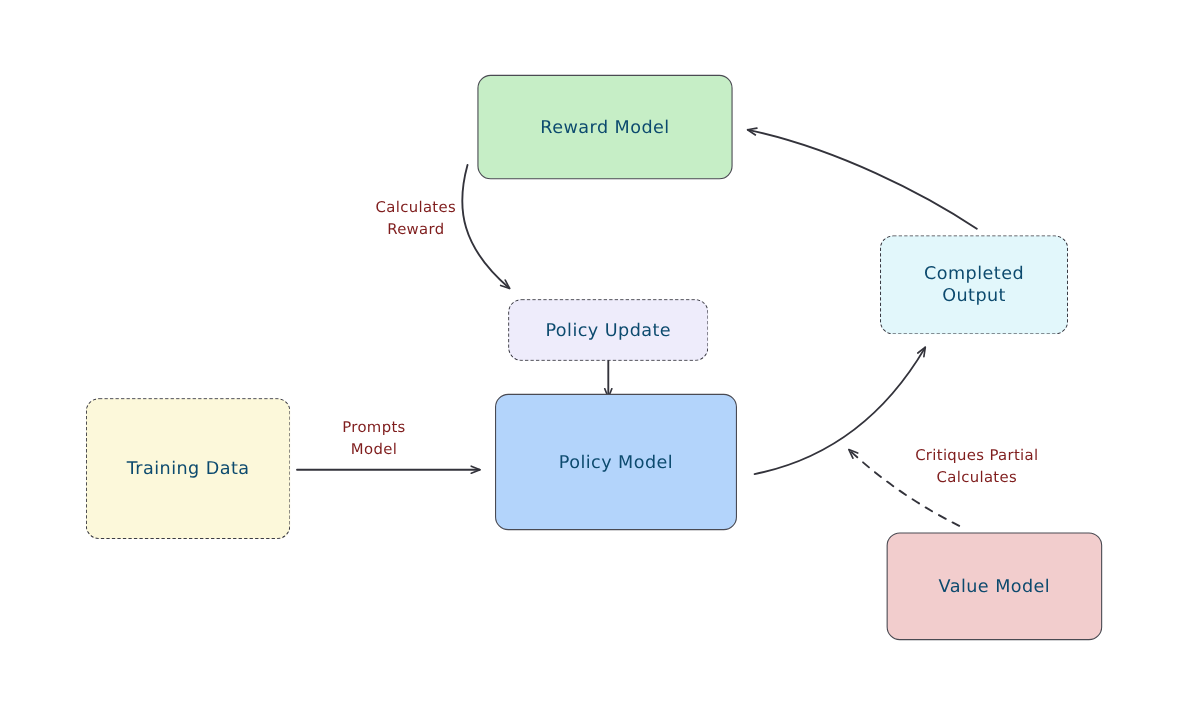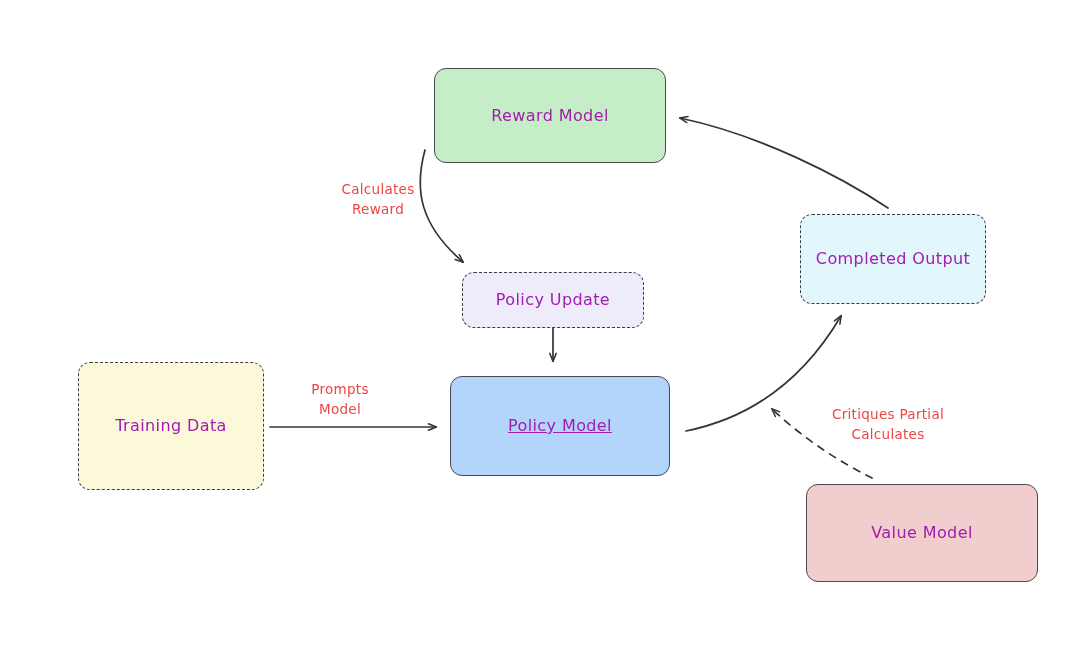--- a/index.html
+++ b/index.html
@@ -16,55 +16,55 @@
     font-family: "DejaVu Sans", sans-serif;
   }
   .node {
     position: absolute;
     box-sizing: border-box;
     display: flex;
     align-items: center;
     justify-content: center;
     text-align: center;
     border-radius: 12px;
-    color: #a21caf;
+    color: #0c4a6e;
     font-size: 16px;
     letter-spacing: 0.4px;
     line-height: 1.25;
     padding: 4px 8px;
   }
   .node.solid { border: 1.6px solid #4a4a52; }
   .node.dashed { border: 1.8px dashed #3b3b44; }
 
   #reward-model   { left: 434px; top: 68px;  width: 232px; height: 95px;  background: #c6eec6; }
   #policy-update  { left: 462px; top: 272px; width: 182px; height: 56px;  background: #eeecfb; }
-  #policy-model   { left: 450px; top: 376px; width: 220px; height: 100px; background: #b3d4fb; text-decoration: underline; }
+  #policy-model   { left: 450px; top: 358px; width: 220px; height: 124px; background: #b3d4fb; }
   #training-data  { left: 78px;  top: 362px; width: 186px; height: 128px; background: #fcf8da; }
-  #completed-output { left: 800px; top: 214px; width: 186px; height: 90px; background: #e2f7fb; }
-  #value-model    { left: 806px; top: 484px; width: 232px; height: 98px;  background: #f2cdcd; }
+  #completed-output { left: 800px; top: 214px; width: 171px; height: 90px; background: #e2f7fb; }
+  #value-model    { left: 806px; top: 484px; width: 196px; height: 98px;  background: #f2cdcd; }
 
   #edges {
     position: absolute;
     left: 0; top: 0;
     width: 1080px;
     height: 646px;
     pointer-events: none;
   }
   .edge-path {
     fill: none;
     stroke: #33333b;
     stroke-width: 1.7;
     stroke-linecap: round;
   }
   .edge-path.dashed-edge {
     stroke-dasharray: 7 7;
   }
   .edge-label {
     position: absolute;
-    color: #ef4444;
+    color: #7f1d1d;
     font-size: 13.5px;
     line-height: 1.45;
     text-align: center;
     letter-spacing: 0.3px;
     white-space: pre-line;
   }
   #label-calculates-reward { left: 318px; top: 180px; width: 120px; }
   #label-prompts-model     { left: 285px; top: 380px; width: 110px; }
   #label-critiques         { left: 798px; top: 405px; width: 180px; }
 </style>

